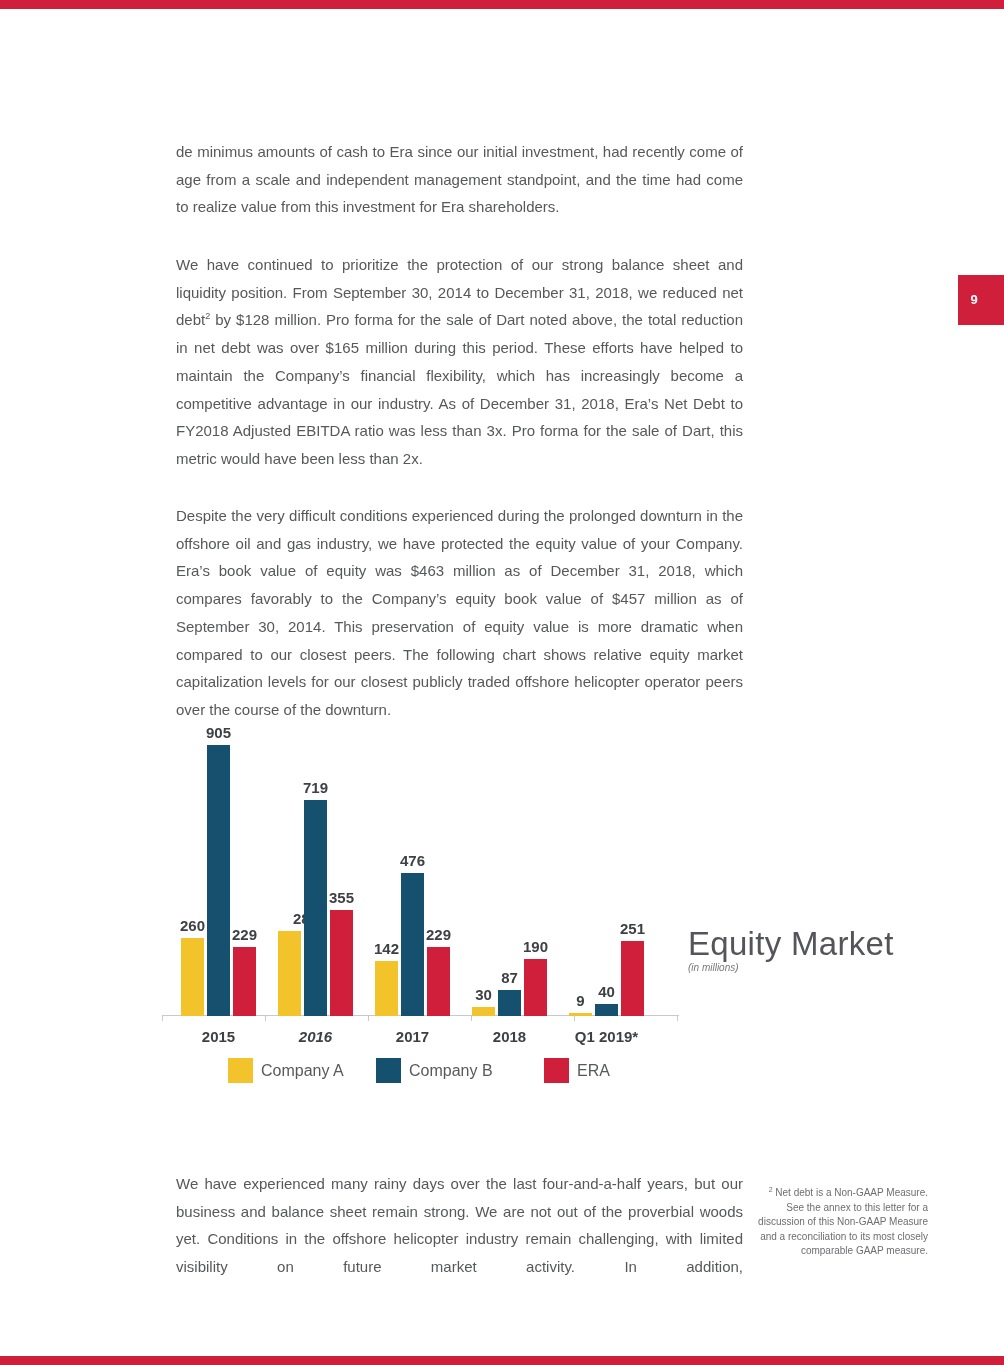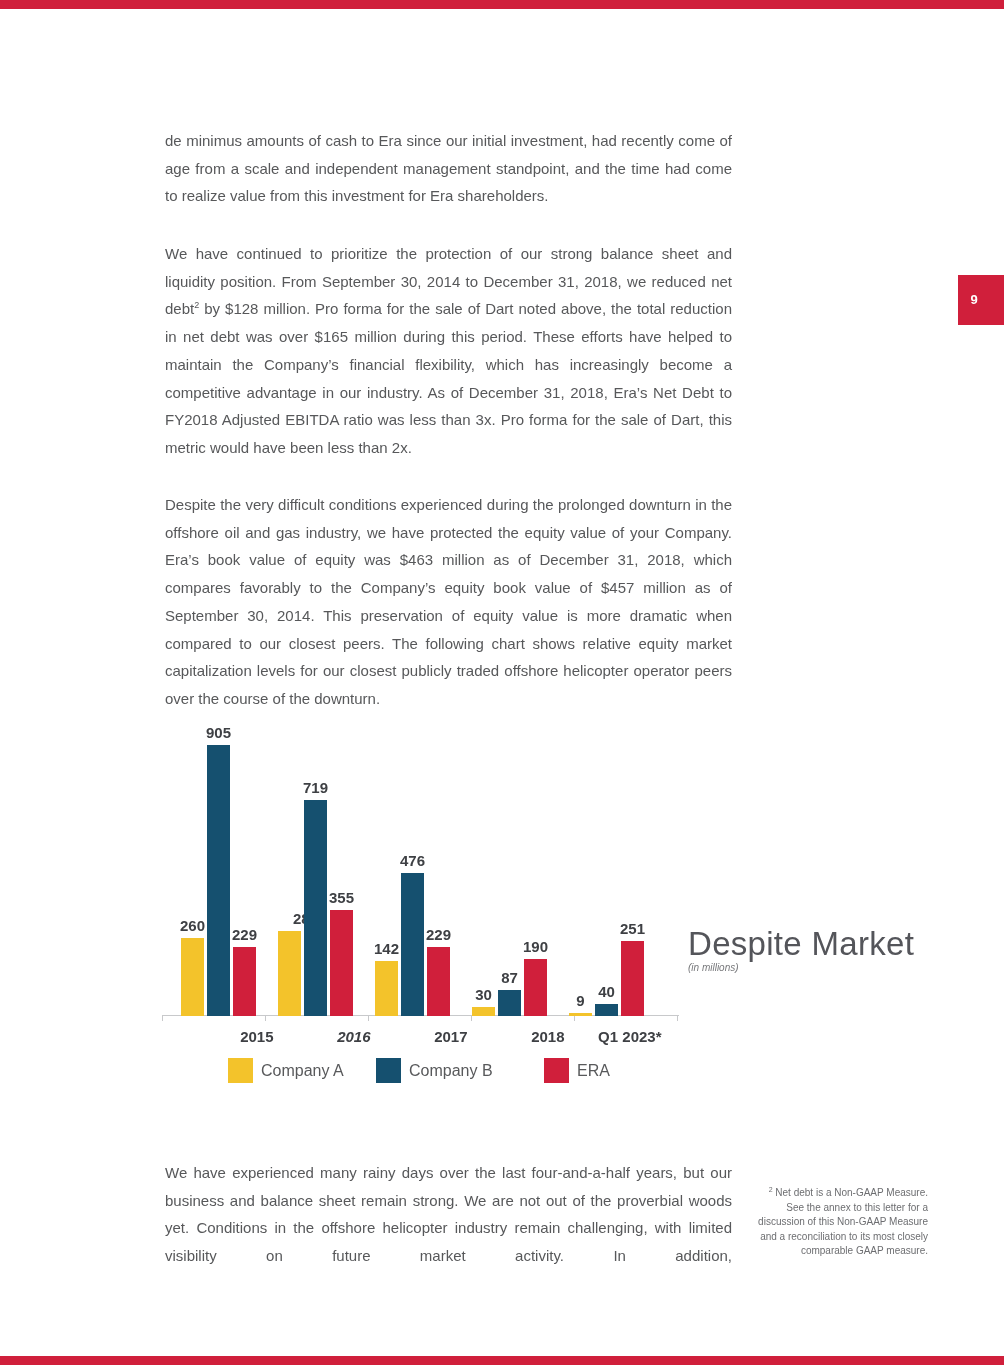--- a/index.html
+++ b/index.html
@@ -10,36 +10,36 @@
     overflow:hidden;
     font-family:"Liberation Sans", sans-serif;
   }
   .accent-bar{position:absolute;left:0;width:1004px;height:9px;background:#D01F3B;}
   #top-bar{top:0;}
   #bottom-bar{top:1356px;}
 
   .body-par{
     position:absolute;left:161px;width:567px;
     font-size:15px;line-height:27.7px;color:#57585a;
-    text-align:justify;margin:4px;
+    text-align:justify;margin:15px;
   }
   .body-par sup{font-size:9px;vertical-align:super;line-height:0;}
   #p1{top:123px;}
   #p2{top:236px;}
   #p3{top:487px;}
   #p4{top:1155px;text-align-last:justify;}
 
   
   .bar{position:absolute;width:23px;}
   .bar-value{
     position:absolute;width:80px;text-align:center;
     font-size:15px;font-weight:bold;color:#3e4044;
   }
   .x-label{
-    position:absolute;width:110px;text-align:right;
+    position:absolute;width:110px;text-align:center;
     font-size:15px;font-weight:bold;color:#3e4044;top:1028px;
   }
   #x-axis{position:absolute;height:1px;background:#c8c9cb;top:1015px;}
   .x-tick{position:absolute;width:1px;height:6px;background:#c8c9cb;top:1015px;}
 
   .legend-swatch{position:absolute;width:25px;height:25px;top:1058px;}
   .legend-label{position:absolute;top:1062px;font-size:16px;color:#58595b;}
 
   #chart-footnote{
     position:absolute;left:164px;top:1096px;width:560px;
@@ -114,31 +114,31 @@
       <div class="bar-value" style="left: 469.5px; top: 968.9px;">87</div>
       <div class="bar" style="left: 524px; top: 959px; height: 57px; background: rgb(208, 31, 59);"></div>
       <div class="bar-value" style="left: 495.5px; top: 938px;">190</div>
       <div class="x-label" style="left: 454.5px;">2018</div>
       <div class="bar" style="left: 569px; top: 1013.3px; height: 2.7px; background: rgb(243, 195, 43);"></div>
       <div class="bar-value" style="left: 540.5px; top: 992.3px;">9</div>
       <div class="bar" style="left: 595px; top: 1004px; height: 12px; background: rgb(21, 80, 111);"></div>
       <div class="bar-value" style="left: 566.5px; top: 983px;">40</div>
       <div class="bar" style="left: 621px; top: 940.7px; height: 75.3px; background: rgb(208, 31, 59);"></div>
       <div class="bar-value" style="left: 592.5px; top: 919.7px;">251</div>
-      <div class="x-label" style="left: 551.5px;">Q1 2023*</div>
+      <div class="x-label" style="left: 551.5px;">Q1 2019*</div>
       <div class="legend-swatch" style="left: 228px; background: rgb(243, 195, 43);"></div>
       <div class="legend-label" style="left: 261px;">Company A</div>
       <div class="legend-swatch" style="left: 376px; background: rgb(21, 80, 111);"></div>
       <div class="legend-label" style="left: 409px;">Company B</div>
       <div class="legend-swatch" style="left: 544px; background: rgb(208, 31, 59);"></div>
       <div class="legend-label" style="left: 577px;">ERA</div>
     </div>
 
   <div id="chart-title">
-    <span class="title-line">Despite Market</span>
+    <span class="title-line">Equity Market</span>
     <span id="chart-subtitle">(in millions)</span>
   </div>
 
 
   <p id="p4" class="body-par">We have experienced many rainy days over the last four-and-a-half years, but our business and balance sheet remain strong. We are not out of the proverbial woods yet. Conditions in the offshore helicopter industry remain challenging, with limited visibility on future market activity. In addition,</p>
 
   <div id="sidenote"><sup>2</sup><span> Net debt is a Non-GAAP Measure.
 See the annex to this letter for a
 discussion of this Non-GAAP Measure
 and a reconciliation to its most closely

